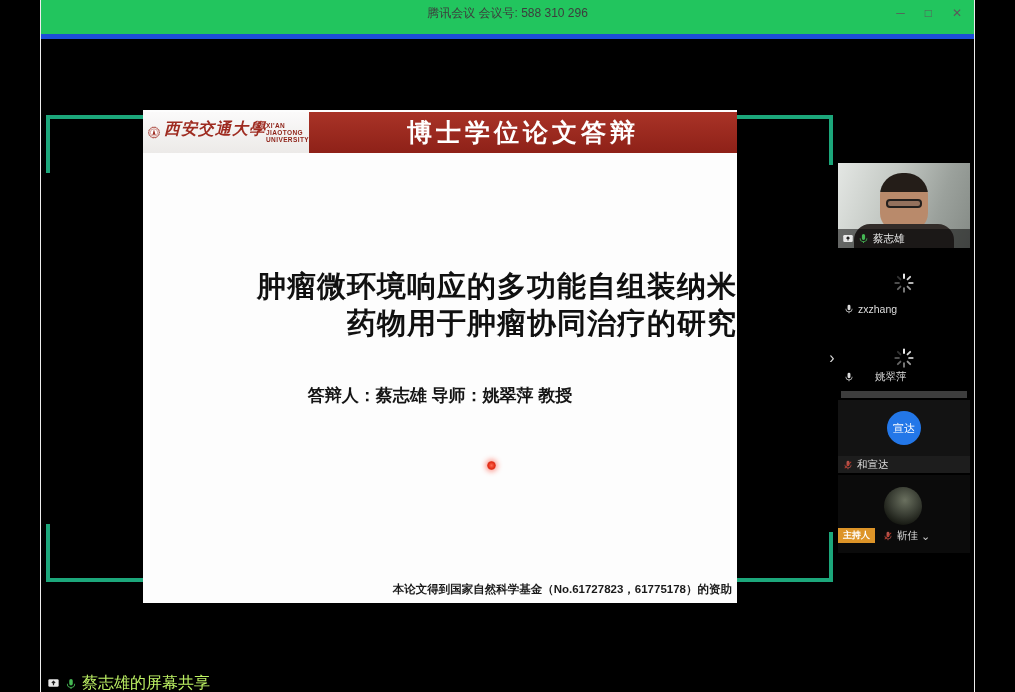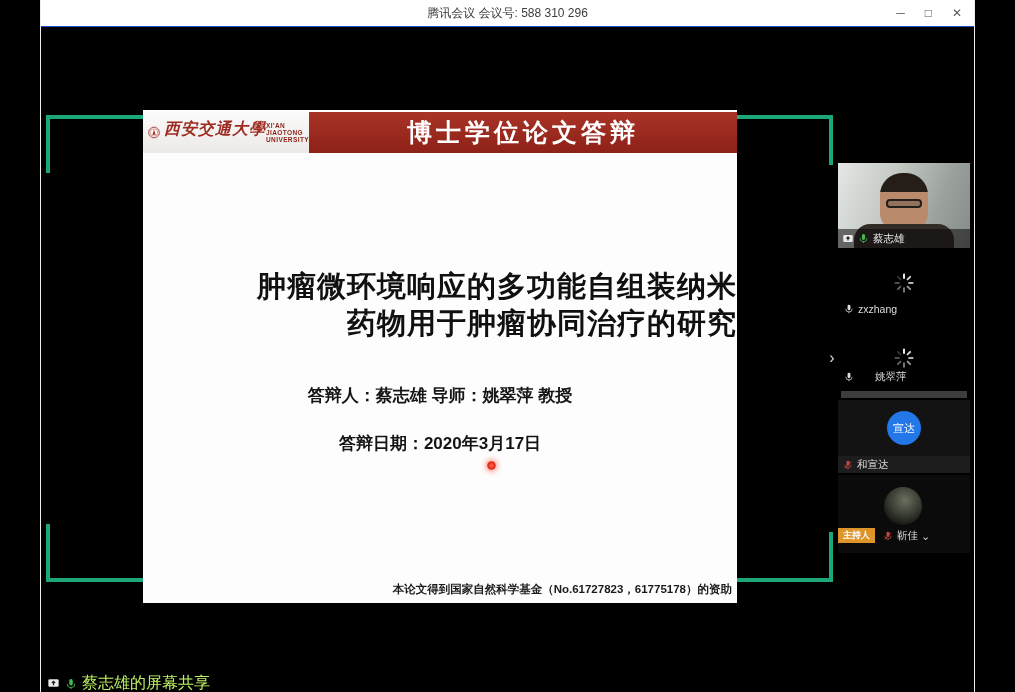--- a/index.html
+++ b/index.html
@@ -3,22 +3,22 @@
 <meta charset="utf-8">
 <style>
   * { margin:0; padding:0; box-sizing:border-box; }
   html,body { background:#000; }
   #stage {
     position:relative; width:1015px; height:692px; background:#000;
     font-family:"Liberation Sans", sans-serif; overflow:hidden;
   }
   
   .titlebar {
-    position:absolute; left:41px; top:0; width:933px; height:27px;
-    background:#ffffff; border-bottom:1px solid #1d4ed8;
+    position:absolute; left:41px; top:0; width:933px; height:39px;
+    background:#22c55e; border-bottom:5px solid #1d4ed8;
   }
   .titlebar-title {
     position:absolute; left:0; right:0; top:0; height:27px;
     text-align:center; line-height:27px; font-size:12px; color:#3d3d3d;
   }
   .win-controls {
     position:absolute; right:12px; top:0; height:27px;
     display:flex; align-items:center; gap:20px; color:#5a5a5a; font-size:12px;
   }
   .win-btn { cursor:default; line-height:27px; }
@@ -183,21 +183,20 @@
     <div class="slide-title">
       <div>肿瘤微环境响应的多功能自组装纳米</div>
       <div>药物用于肿瘤协同治疗的研究</div>
     </div>
 
     <div class="slide-people">
       <span>答辩人：蔡志雄</span>
       <span class="advisor">导师：姚翠萍 教授</span>
     </div>
 
-    <div class="slide-date">答辩日期：2020年3月17日</div>
 
     <div class="slide-funding">本论文得到国家自然科学基金（No.61727823，61775178）的资助</div>
   </div>
 
   <div class="laser-dot"></div>
 
   <div class="collapse-chevron">›</div>
 
   <div class="tile tile-black t2">
     <svg class="spinner" viewBox="0 0 24 24">

